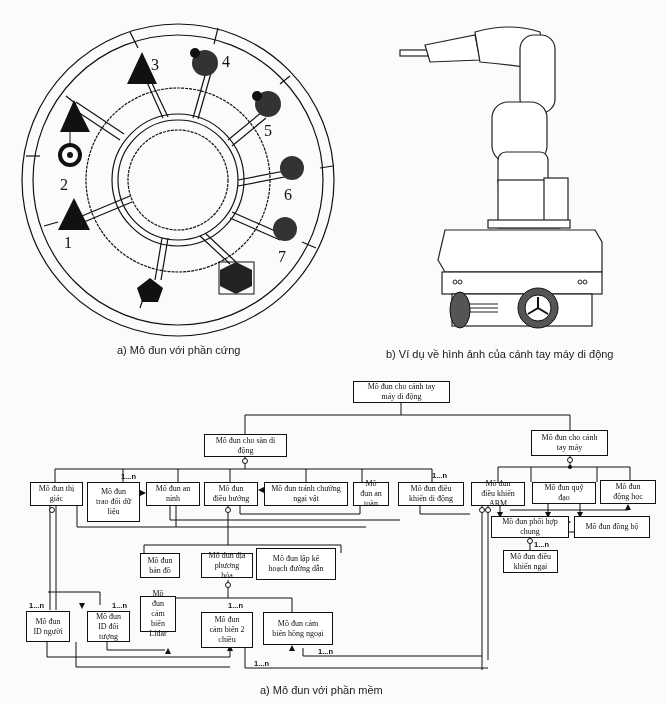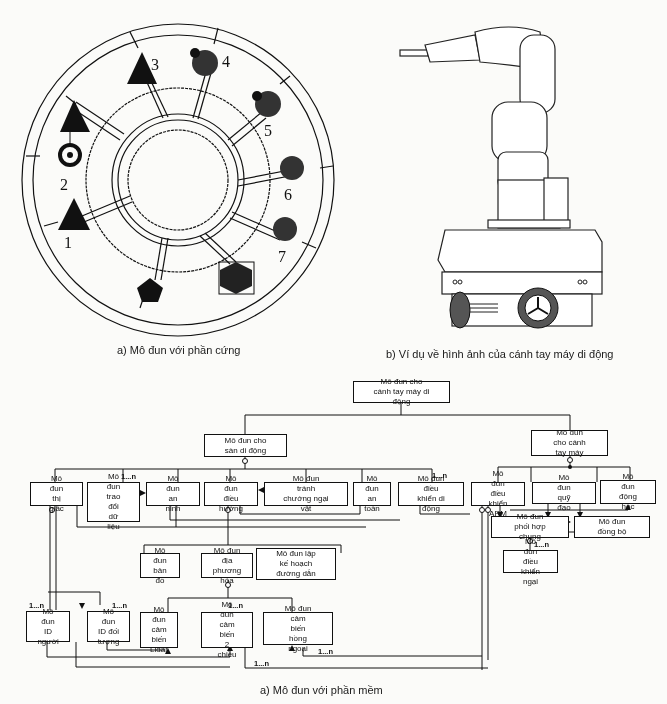--- a/index.html
+++ b/index.html
@@ -3,21 +3,21 @@
 <meta charset="utf-8">
 <style>
   html, body { margin: 0; padding: 0; background: #fbfbf9; }
   body { width: 667px; height: 704px; position: relative; overflow: hidden;
          font-family: "Liberation Sans", sans-serif; color: #111; }
   .abs { position: absolute; }
   .caption { position: absolute; font-size: 11px; color: #1a1a1a; white-space: nowrap; }
   .box { position: absolute; background: #fff; border: 1px solid #111;
          font-size: 8px; line-height: 10px; text-align: center; display: flex;
          align-items: center; justify-content: center; box-sizing: border-box;
-         padding: 1px 18px; color: #111; }
+         padding: 1px 6px; color: #111; font-family: Liberation Serif, serif; }
   .mult { position: absolute; font-size: 7.5px; font-weight: bold; color: #111; }
   svg text { font-family: "Liberation Serif", serif; }
 </style>
 </head>
 <body>
 
 <svg class="abs" style="left:0;top:0" width="340" height="340">
   <g fill="none" stroke="#111" stroke-width="1.2">
     <circle cx="178" cy="180" r="156"></circle>
     <circle cx="178" cy="180" r="145"></circle>
@@ -234,21 +234,21 @@
 <div class="box" style="left:491px;top:516px;width:78px;height:22px">Mô đun phối hợp chung</div>
 <div class="box" style="left:574px;top:516px;width:76px;height:22px">Mô đun đồng bộ</div>
 <div class="box" style="left:503px;top:550px;width:55px;height:23px">Mô đun điều khiển ngại</div>
 
 <div class="box" style="left:140px;top:553px;width:40px;height:25px">Mô đun bản đồ</div>
 <div class="box" style="left:201px;top:553px;width:52px;height:25px">Mô đun địa phương hóa</div>
 <div class="box" style="left:256px;top:548px;width:80px;height:32px">Mô đun lập kế hoạch đường dẫn</div>
 
 <div class="box" style="left:26px;top:611px;width:44px;height:31px">Mô đun ID người</div>
 <div class="box" style="left:87px;top:611px;width:43px;height:31px">Mô đun ID đối tượng</div>
-<div class="box" style="left:140px;top:612px;width:36px;height:36px">Mô đun cảm biến Lidar</div>
+<div class="box" style="left:140px;top:596px;width:36px;height:36px">Mô đun cảm biến Lidar</div>
 <div class="box" style="left:201px;top:612px;width:52px;height:36px">Mô đun cảm biến 2 chiều</div>
 <div class="box" style="left:263px;top:612px;width:70px;height:33px">Mô đun cảm biến hồng ngoại</div>
 
 <div class="mult" style="left:121px;top:472px">1...n</div>
 <div class="mult" style="left:432px;top:471px">1...n</div>
 <div class="mult" style="left:534px;top:540px">1...n</div>
 <div class="mult" style="left:228px;top:601px">1...n</div>
 <div class="mult" style="left:29px;top:601px">1...n</div>
 <div class="mult" style="left:112px;top:601px">1...n</div>
 <div class="mult" style="left:318px;top:647px">1...n</div>

